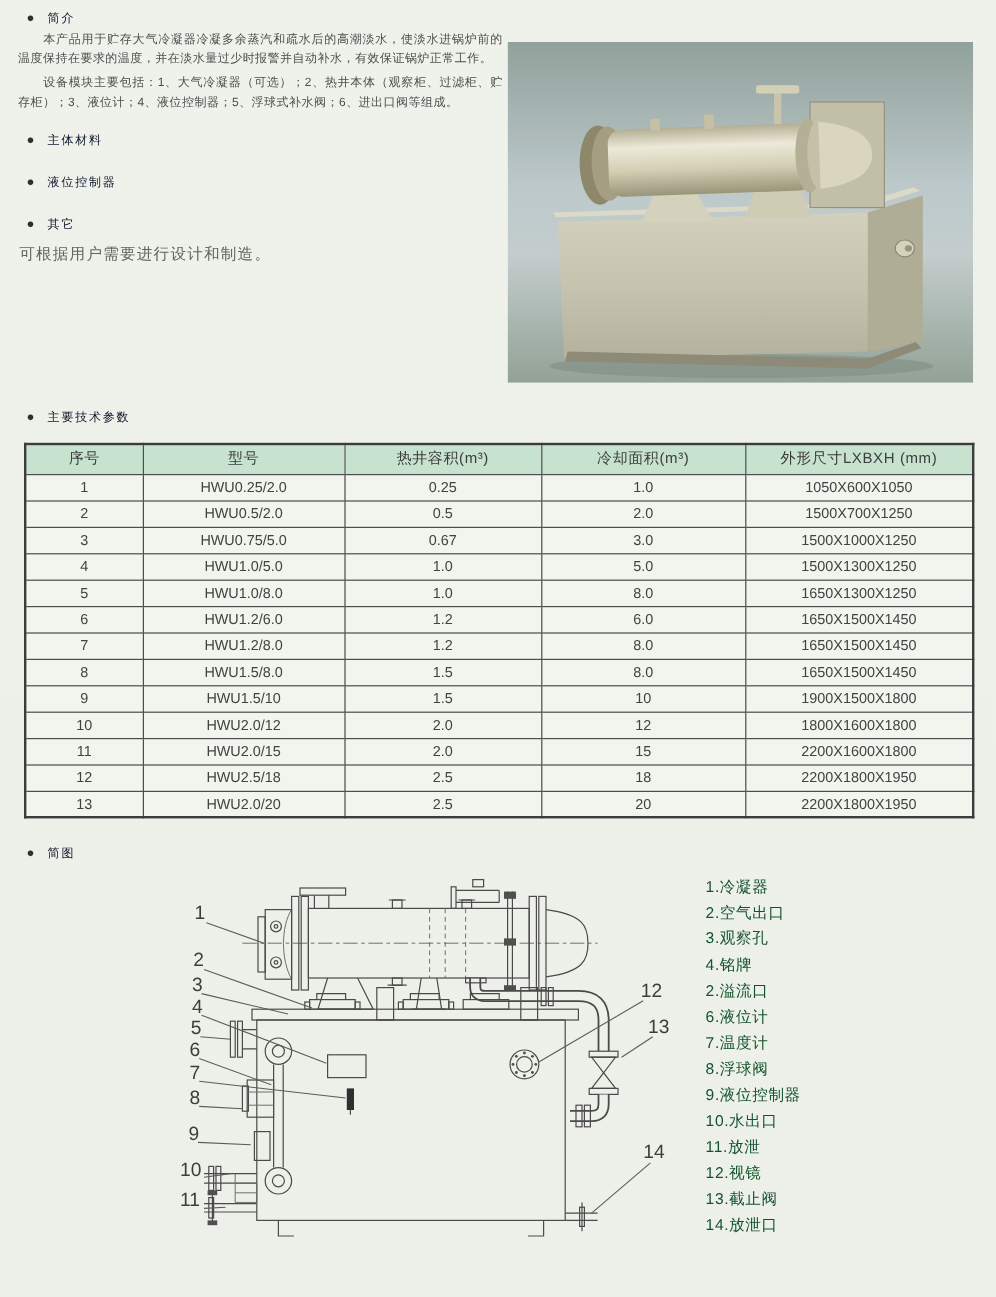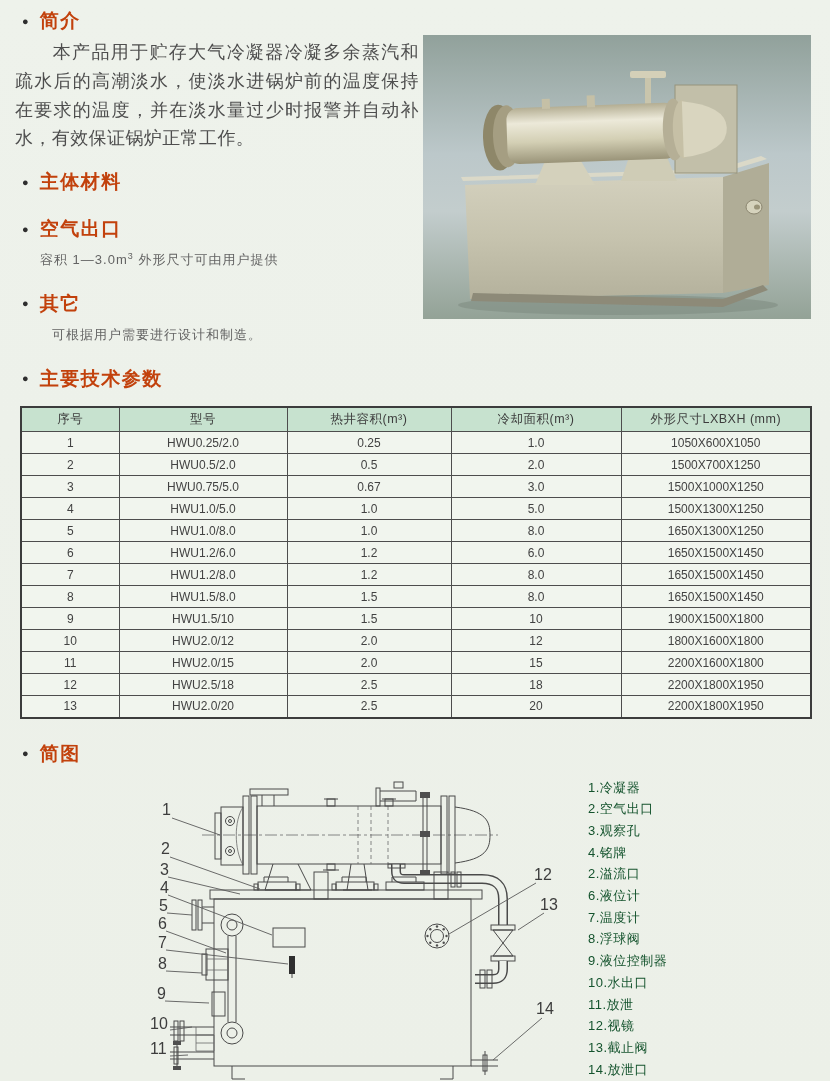--- a/index.html
+++ b/index.html
@@ -9,28 +9,28 @@
     background: linear-gradient(180deg, #eef2eb 0%, #edf1ea 40%, #ecf0e8 100%);
     color: #4a4a4a;
     overflow: hidden;
     position: relative;
   }
   .page { padding: 8px 0 0 0; }
 
   
   .sec-head { display: flex; align-items: center; margin-left: 22px; }
   .bullet { font-size: 11px; color: #2e2e2e; margin-right: 11px; line-height: 1; }
-  .sec-title { font-size: 19px; font-weight: bold; color: #c2410c; letter-spacing: 1.5px; }
+  .sec-title { font-size: 10px; font-weight: normal; color: #0f172a; letter-spacing: 1.5px; }
 
   
   .top-row { display: flex; align-items: flex-start; }
   .left-col { width: 420px; flex: 0 0 auto; }
   .intro-para {
     margin: 4px 0 0 15px; width: 404px;
-    font-size: 18px; line-height: 1.6; color: #4e4e4e;
+    font-size: 10px; line-height: 1.6; color: #4e4e4e;
     text-indent: 2.1em; letter-spacing: 0.4px; text-align: justify;
   }
   .sub-content { margin: 9px 0 0 40px; font-size: 13px; color: #636363; letter-spacing: 1px; }
   .sub-content sup { font-size: 9px; }
   .m-top16 { margin-top: 16px; }
   .m-top20 { margin-top: 21px; }
   .m-top22 { margin-top: 22px; }
 
   figure.photo { width: 388px; height: 284px; margin: 27px 0 0 3px; flex: 0 0 auto; }
   figure.photo svg { width: 100%; height: 100%; display: block; }
@@ -74,37 +74,37 @@
 <div class="page">
 
   <div class="top-row">
     <div class="left-col">
 
       <div class="sec-head">
         <span class="bullet">●</span>
         <span class="sec-title">简介</span>
       </div>
       <p class="intro-para">本产品用于贮存大气冷凝器冷凝多余蒸汽和疏水后的高潮淡水，使淡水进锅炉前的温度保持在要求的温度，并在淡水量过少时报警并自动补水，有效保证锅炉正常工作。</p>
+      <p class="intro-para">设备模块主要包括：1、大气冷凝器（可选）；2、热井本体（观察柜、过滤柜、贮存柜）；3、液位计；4、液位控制器；5、浮球式补水阀；6、进出口阀等组成。</p>
 
       <div class="sec-head m-top16">
         <span class="bullet">●</span>
         <span class="sec-title">主体材料</span>
       </div>
 
       <div class="sec-head m-top20">
         <span class="bullet">●</span>
-        <span class="sec-title">空气出口</span>
+        <span class="sec-title">液位控制器</span>
       </div>
-      <div class="sub-content"><span>容积 1—3.0m</span><sup>3</sup><span> 外形尺寸可由用户提供</span></div>
 
       <div class="sec-head m-top20">
         <span class="bullet">●</span>
         <span class="sec-title">其它</span>
       </div>
-      <div class="sub-content" style="margin-left:52px">可根据用户需要进行设计和制造。</div>
+      <div class="sub-content" style="margin-left:16px">可根据用户需要进行设计和制造。</div>
     </div>
 
     <figure class="photo">
       <svg viewBox="0 0 388 284" aria-hidden="true">
         <defs>
           <linearGradient id="phBg" x1="0" y1="0" x2="0" y2="1">
             <stop offset="0" stop-color="#91a19b"></stop>
             <stop offset="0.42" stop-color="#bcc8ca"></stop>
             <stop offset="0.62" stop-color="#c3cdcd"></stop>
             <stop offset="1" stop-color="#93a296"></stop>

